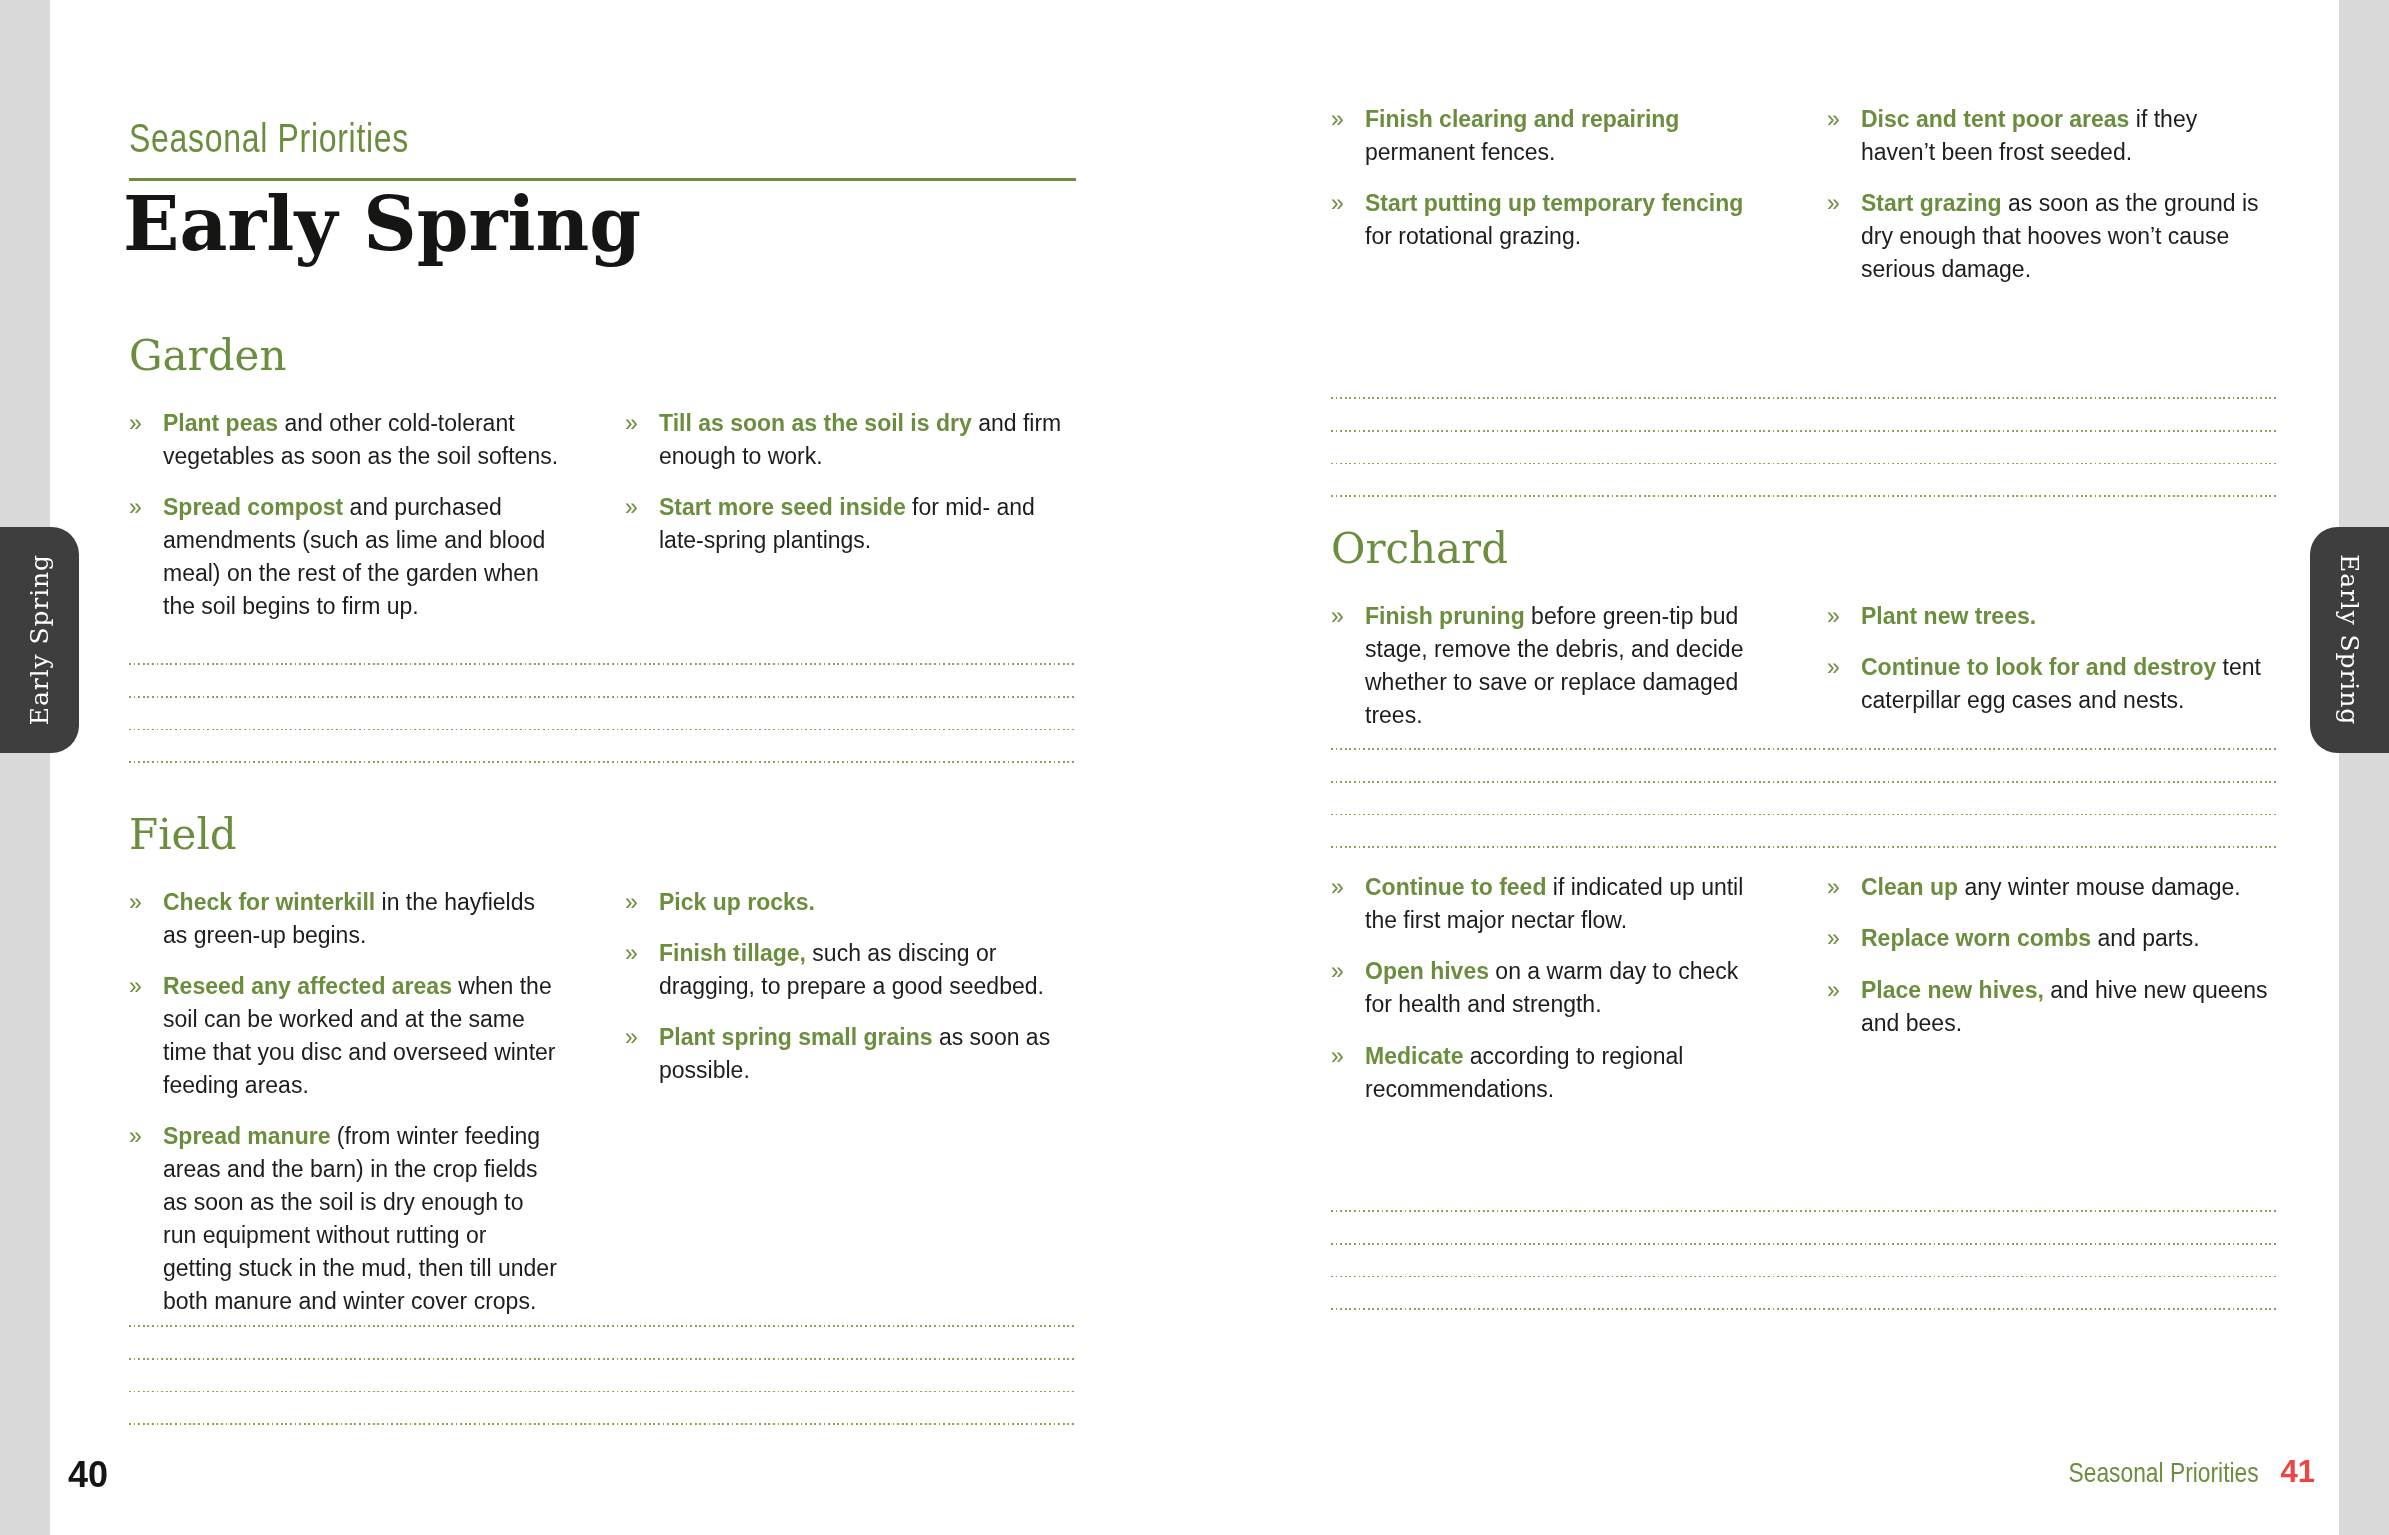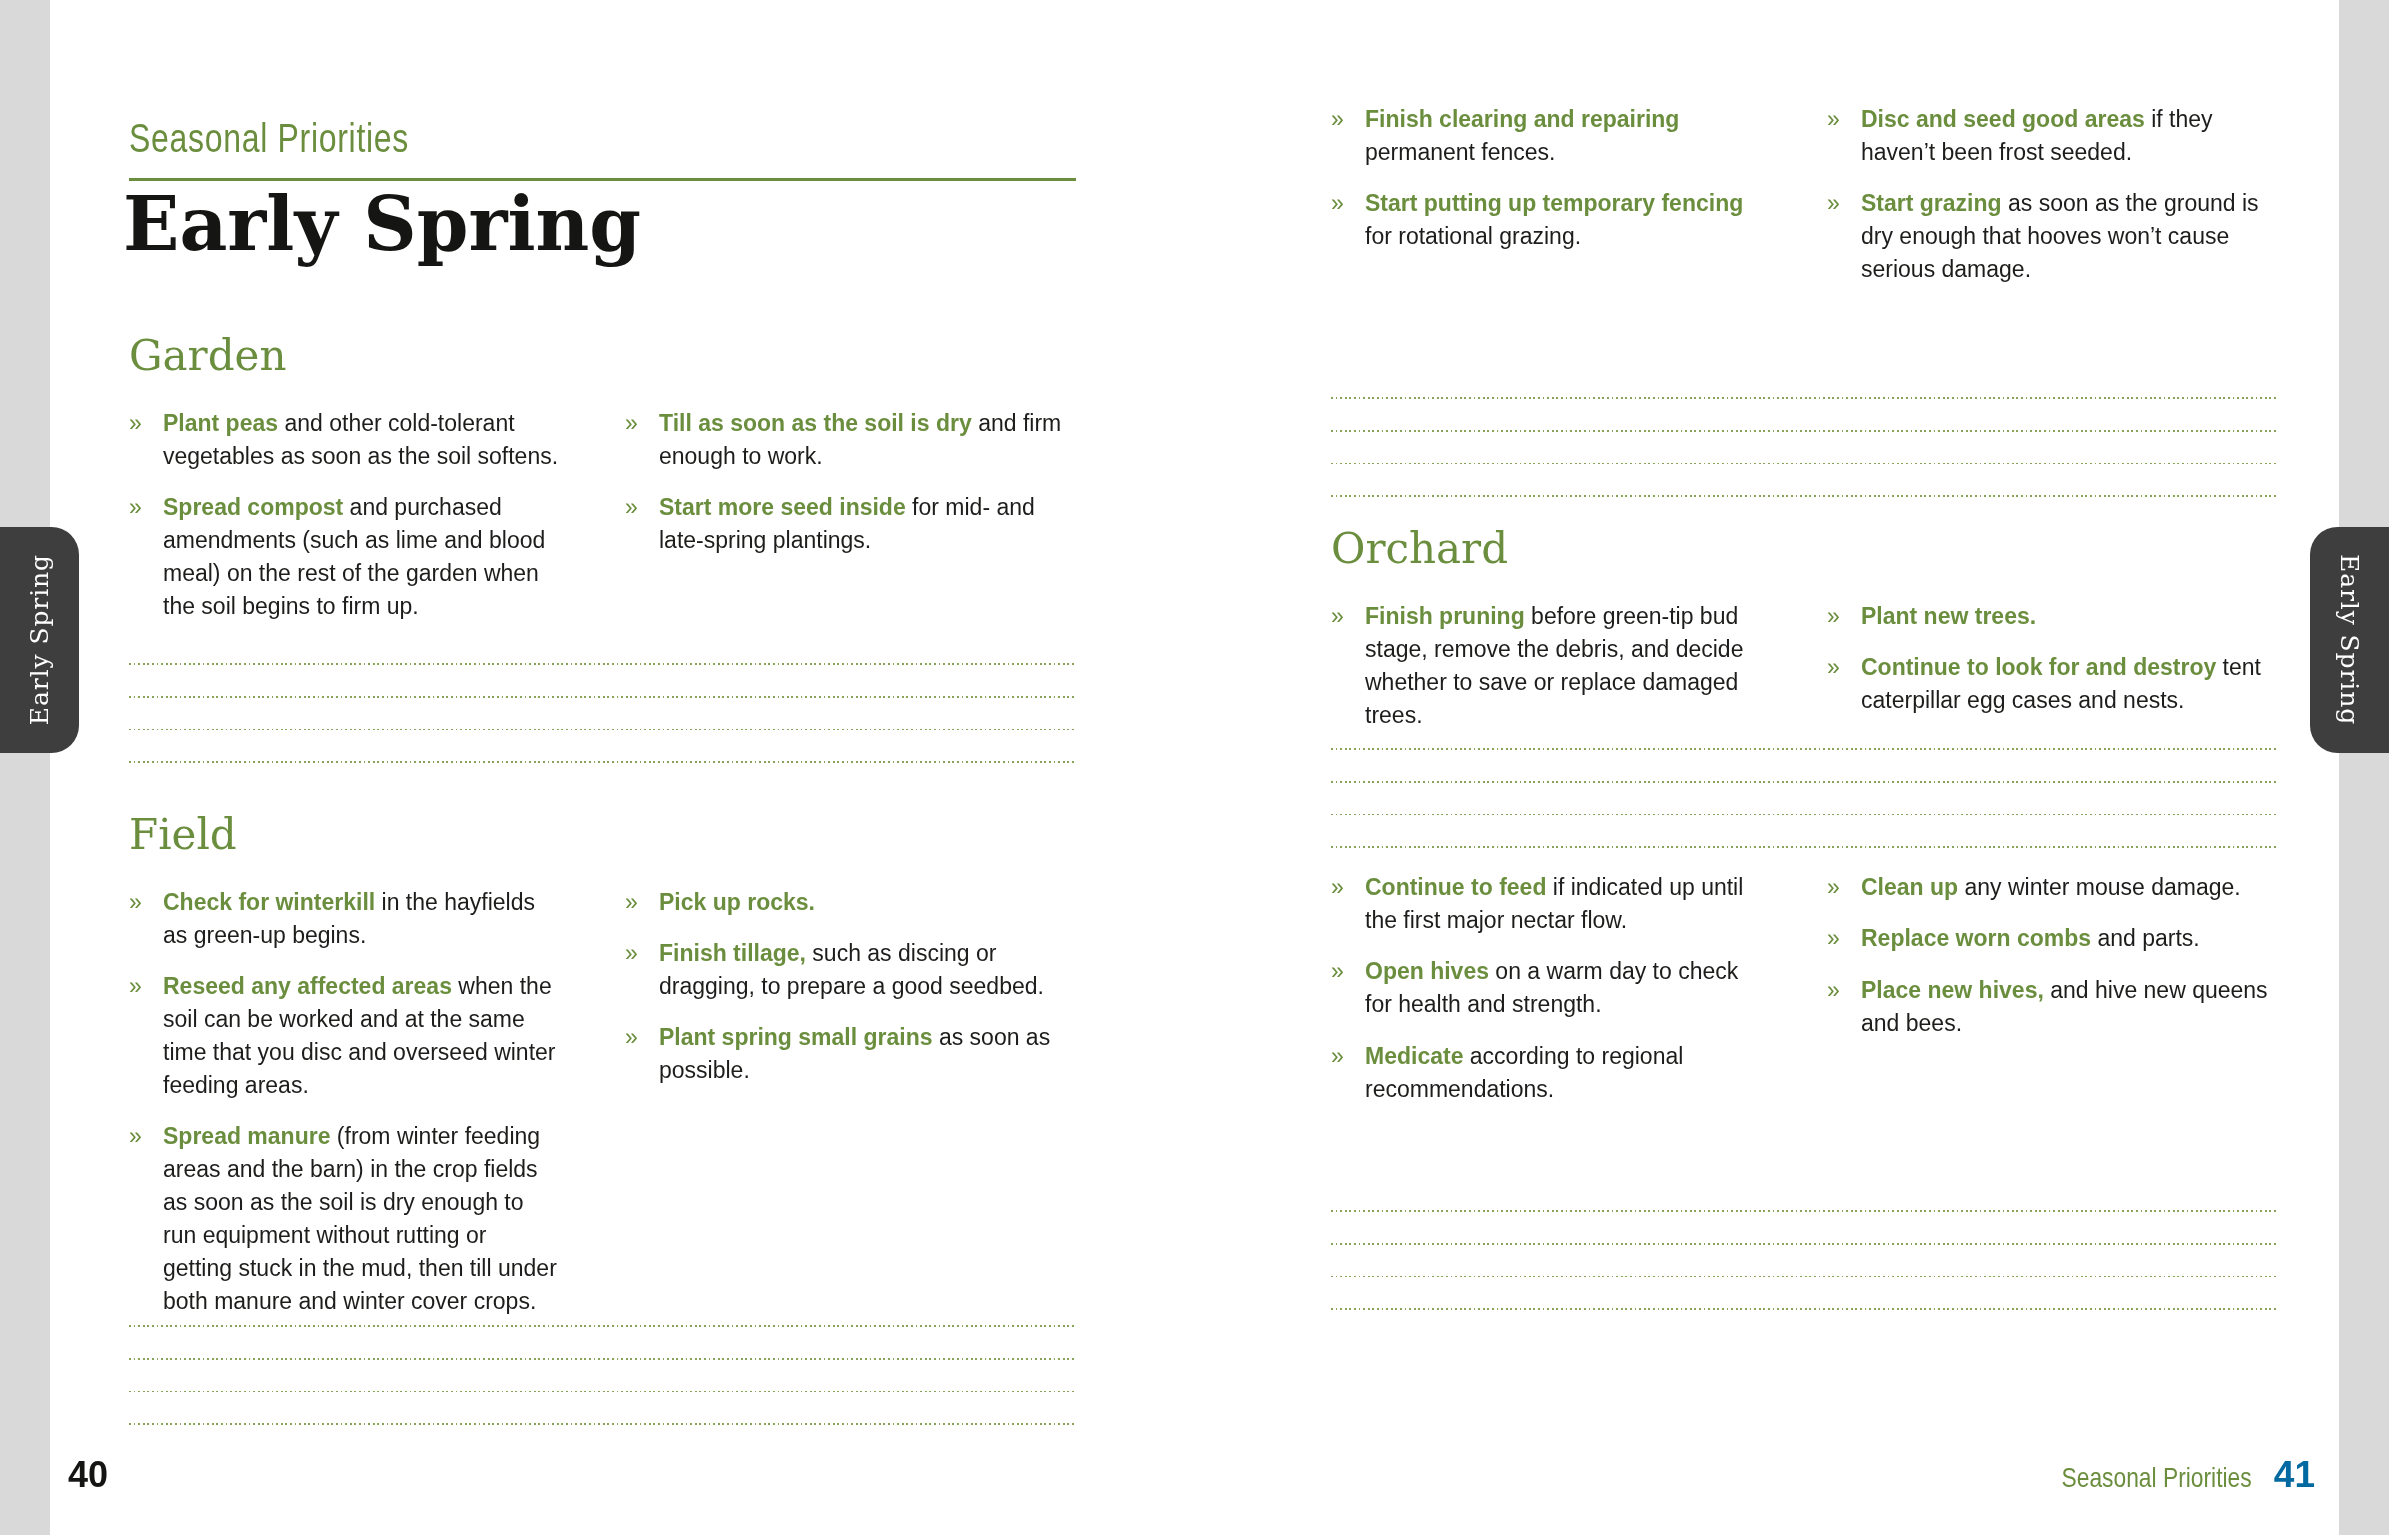--- a/index.html
+++ b/index.html
@@ -69,21 +69,21 @@
   .notes{position:absolute;width:947px;}
   .nline{height:1.8px;margin-bottom:31px;
          background:repeating-linear-gradient(to right,var(--dots) 0 1.8px,transparent 1.8px 4.6px);}
   .nline:last-child{margin-bottom:0;}
 
   
   .folio-left{position:absolute;left:68px;top:1454px;font-size:36px;font-weight:bold;color:#151513;}
   .footer-right{position:absolute;right:74px;top:1454px;display:flex;align-items:baseline;gap:22px;}
   .footer-label{font-size:28.5px;color:var(--accent);transform:scaleX(0.8);transform-origin:100% 50%;
                 display:inline-block;white-space:nowrap;}
-  .footer-num{font-size:37px;font-weight:bold;color:#0369a1;}
+  .footer-num{font-size:31px;font-weight:bold;color:#ef4444;}
 </style>
 </head>
 <body>
 
 <div class="canvas">
 
   <div class="edge edge-left"></div>
   <div class="edge edge-right"></div>
 
   <div class="tab tab-left">
@@ -142,21 +142,21 @@
       <div class="nline"></div>
     </div>
 
   <section class="sec" id="sec-pasture">
     <div class="cols">
       <ul class="col c1">
           <li class="bullet"><span class="mark">»</span><span class="lead">Finish clearing and repairing</span><span class="rest"> permanent fences.</span></li>
           <li class="bullet"><span class="mark">»</span><span class="lead">Start putting up temporary fencing</span><span class="rest"> for rotational grazing.</span></li>
         </ul>
       <ul class="col c2">
-          <li class="bullet"><span class="mark">»</span><span class="lead">Disc and seed good areas</span><span class="rest"> if they haven’t been frost seeded.</span></li>
+          <li class="bullet"><span class="mark">»</span><span class="lead">Disc and tent poor areas</span><span class="rest"> if they haven’t been frost seeded.</span></li>
           <li class="bullet"><span class="mark">»</span><span class="lead">Start grazing</span><span class="rest"> as soon as the ground is dry enough that hooves won’t cause serious damage.</span></li>
         </ul>
     </div>
   </section>
   <div class="notes" id="notes-pasture">
       <div class="nline"></div>
       <div class="nline"></div>
       <div class="nline"></div>
       <div class="nline"></div>
     </div>

